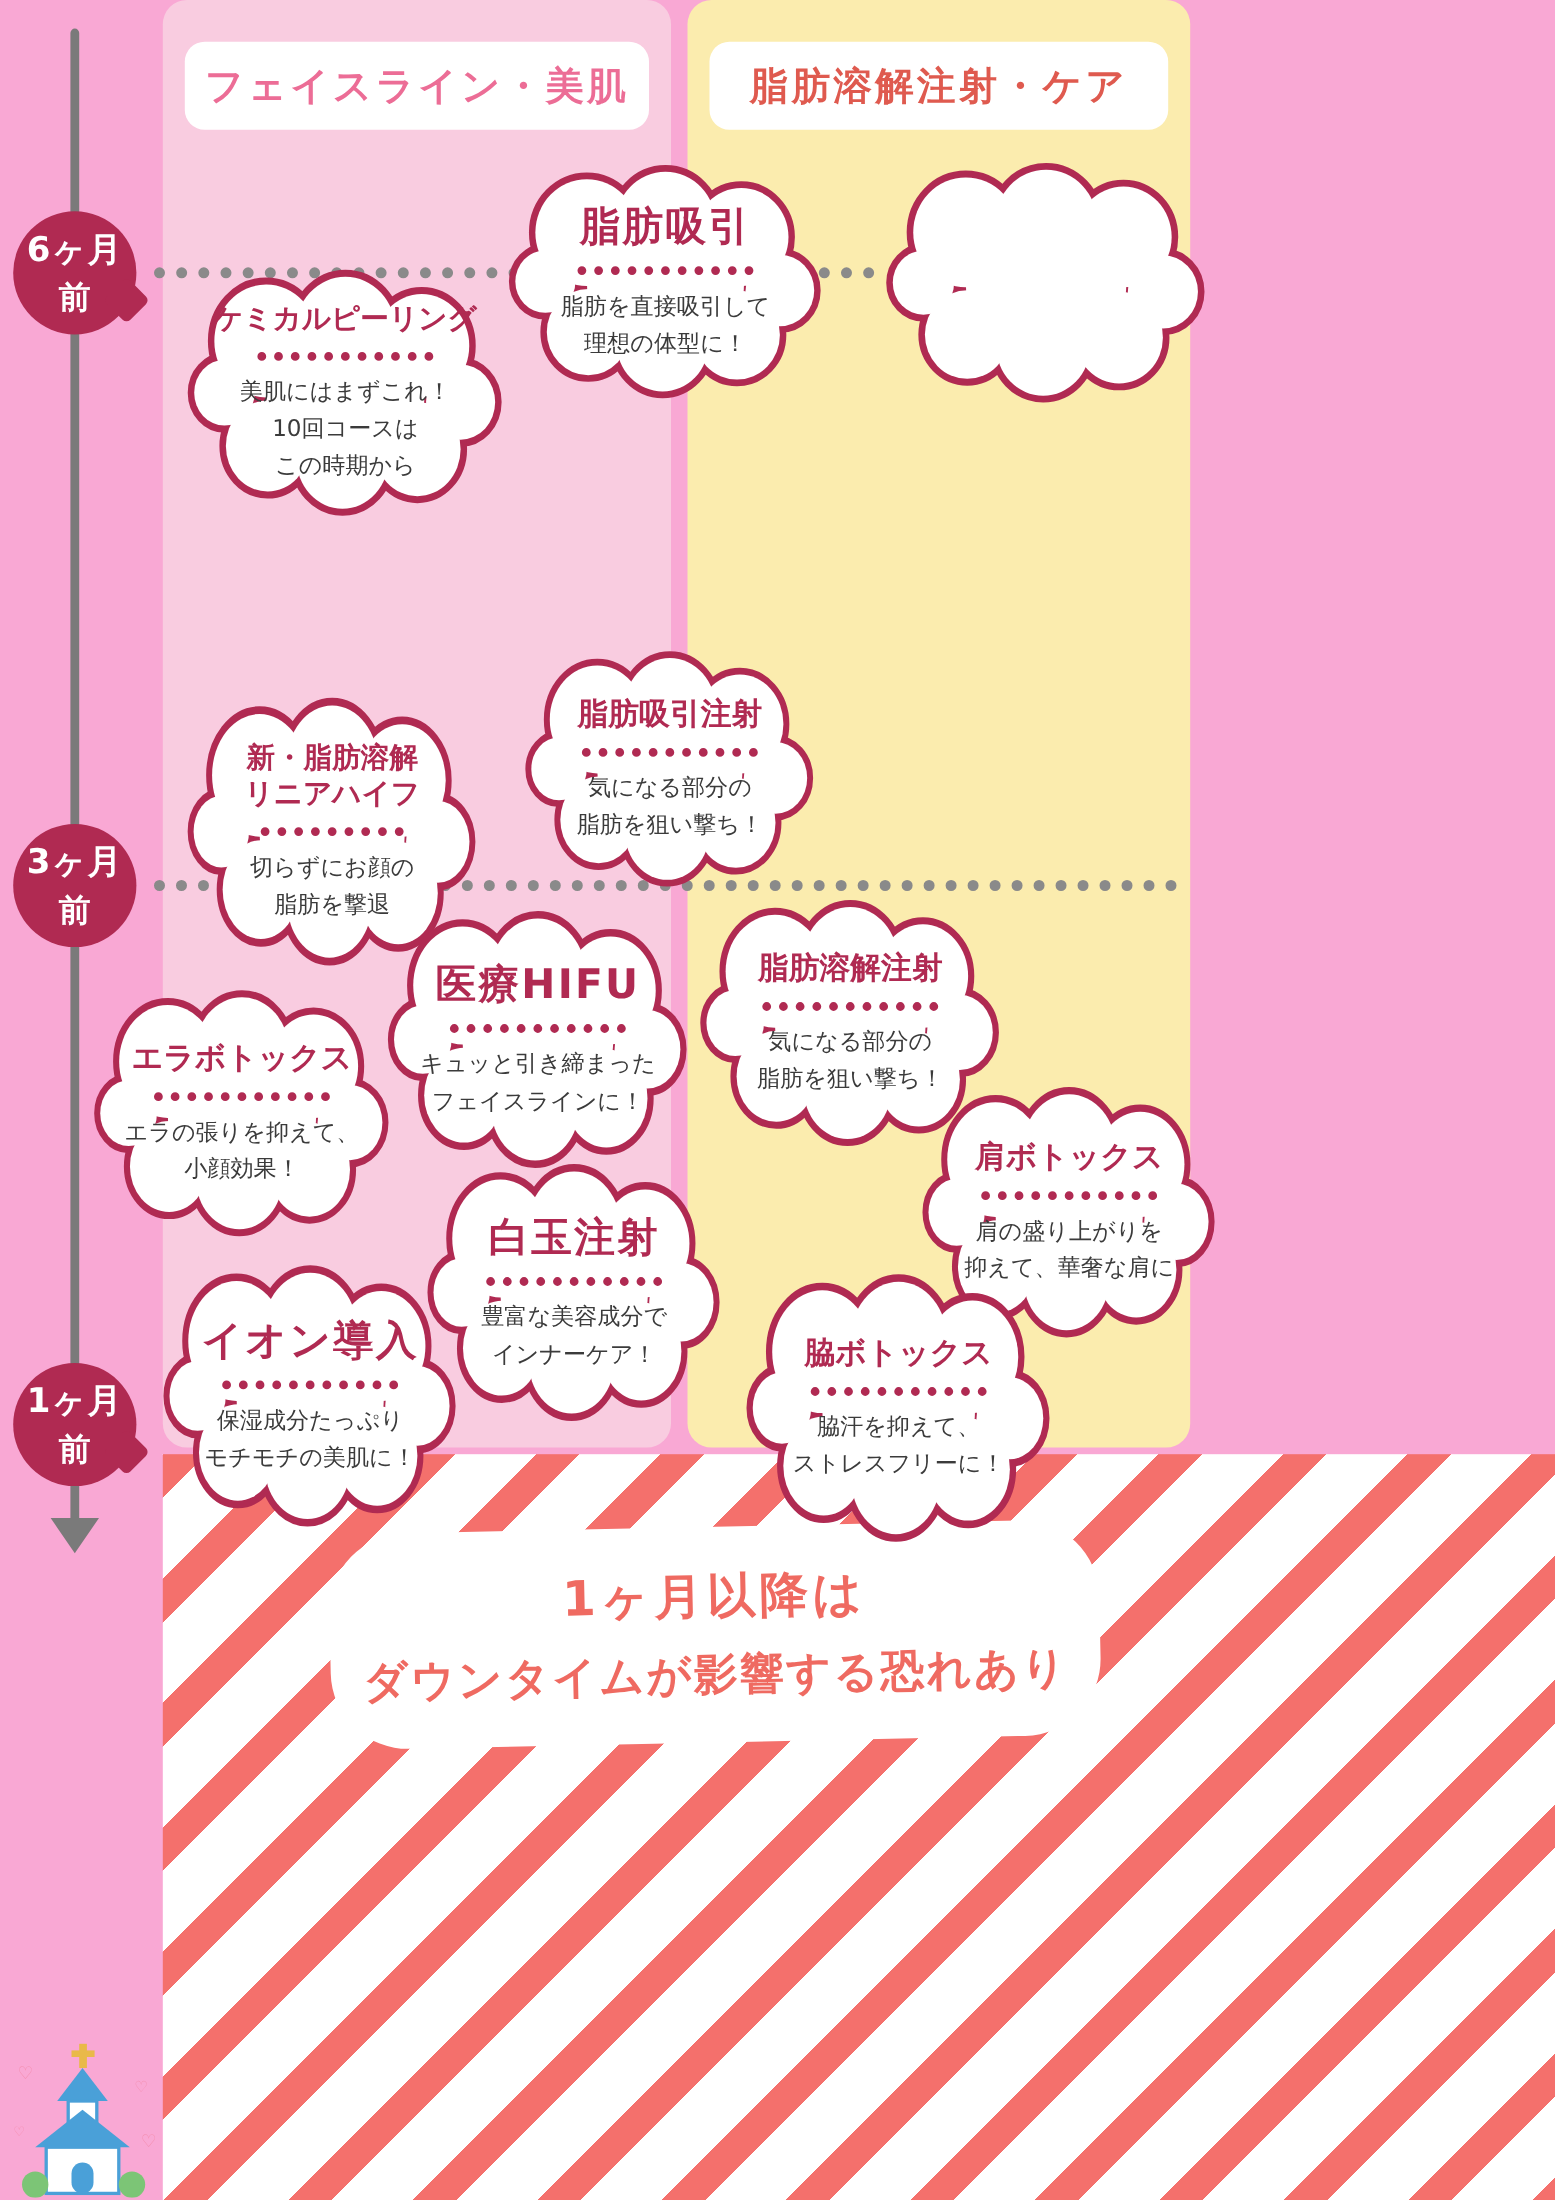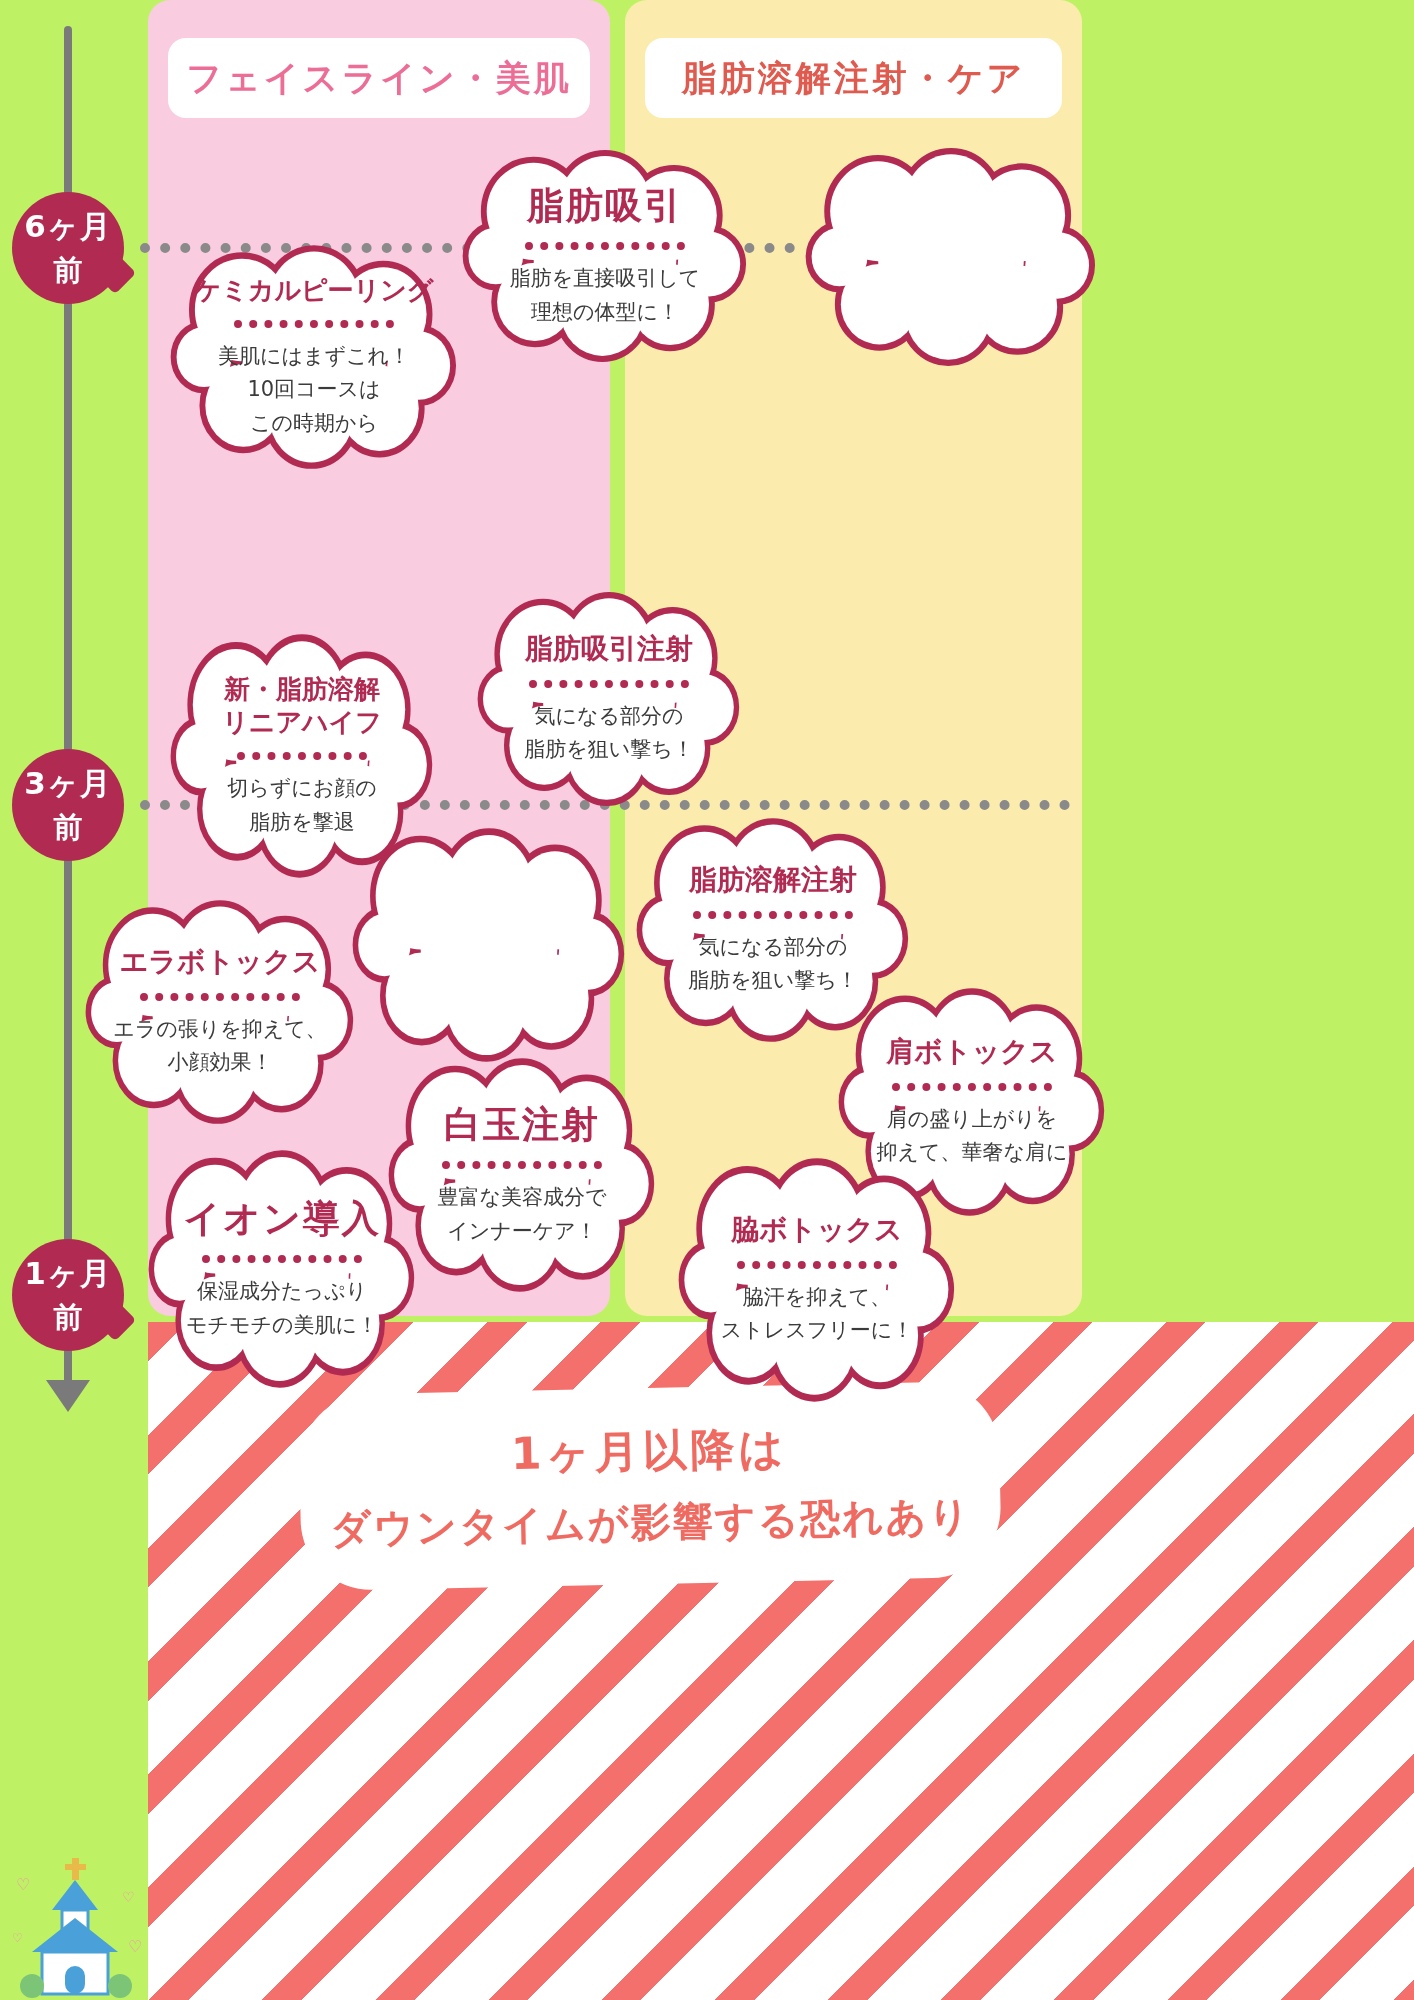--- a/index.html
+++ b/index.html
@@ -1,18 +1,18 @@
 <!DOCTYPE html>
 <html><head>
 <meta charset="utf-8">
 <style>
   * { margin:0; padding:0; box-sizing:border-box; }
   html,body { background:#ffffff; }
   body { font-family:"DejaVu Sans","Liberation Sans",sans-serif; }
-  .canvas { position:relative; width:1414px; height:2000px; background:#bef264; overflow:hidden; }
+  .canvas { position:relative; width:1414px; height:2000px; background:#f9a8d4; overflow:hidden; }
 
   
   .col { position:absolute; top:0; border-radius:22px; z-index:0; }
   .col-pink { left:148px; width:462px; height:1316px; background:#f9cce0; }
   .col-yellow { left:625px; width:457px; height:1316px; background:#fbecae; }
   .col-header { position:absolute; top:38px; height:80px; background:#ffffff; border-radius:18px;
                 display:flex; align-items:center; justify-content:center;
                 font-weight:bold; font-size:35px; letter-spacing:3px; }
   .col-pink .col-header { left:20px; width:422px; color:#ec6d96; }
   .col-yellow .col-header { left:20px; width:417px; color:#df5a4f; }
@@ -183,20 +183,26 @@
       <div class="dots"></div>
       <div class="b-desc">気になる部分の
 脂肪を狙い撃ち！</div>
     </div>
   </div>
 
   <div class="bubble b6">
     <svg class="cloud" viewBox="0 0 220 160" preserveAspectRatio="none">
         <use href="#cloudShape"></use>
       </svg>
+    <div class="content">
+      <div class="b-title big">医療HIFU</div>
+      <div class="dots"></div>
+      <div class="b-desc">キュッと引き締まった
+フェイスラインに！</div>
+    </div>
   </div>
 
   <div class="bubble b7">
     <svg class="cloud" viewBox="0 0 220 160" preserveAspectRatio="none">
         <use href="#cloudShape"></use>
       </svg>
     <div class="content">
       <div class="b-title">脂肪溶解注射</div>
       <div class="dots"></div>
       <div class="b-desc">気になる部分の

